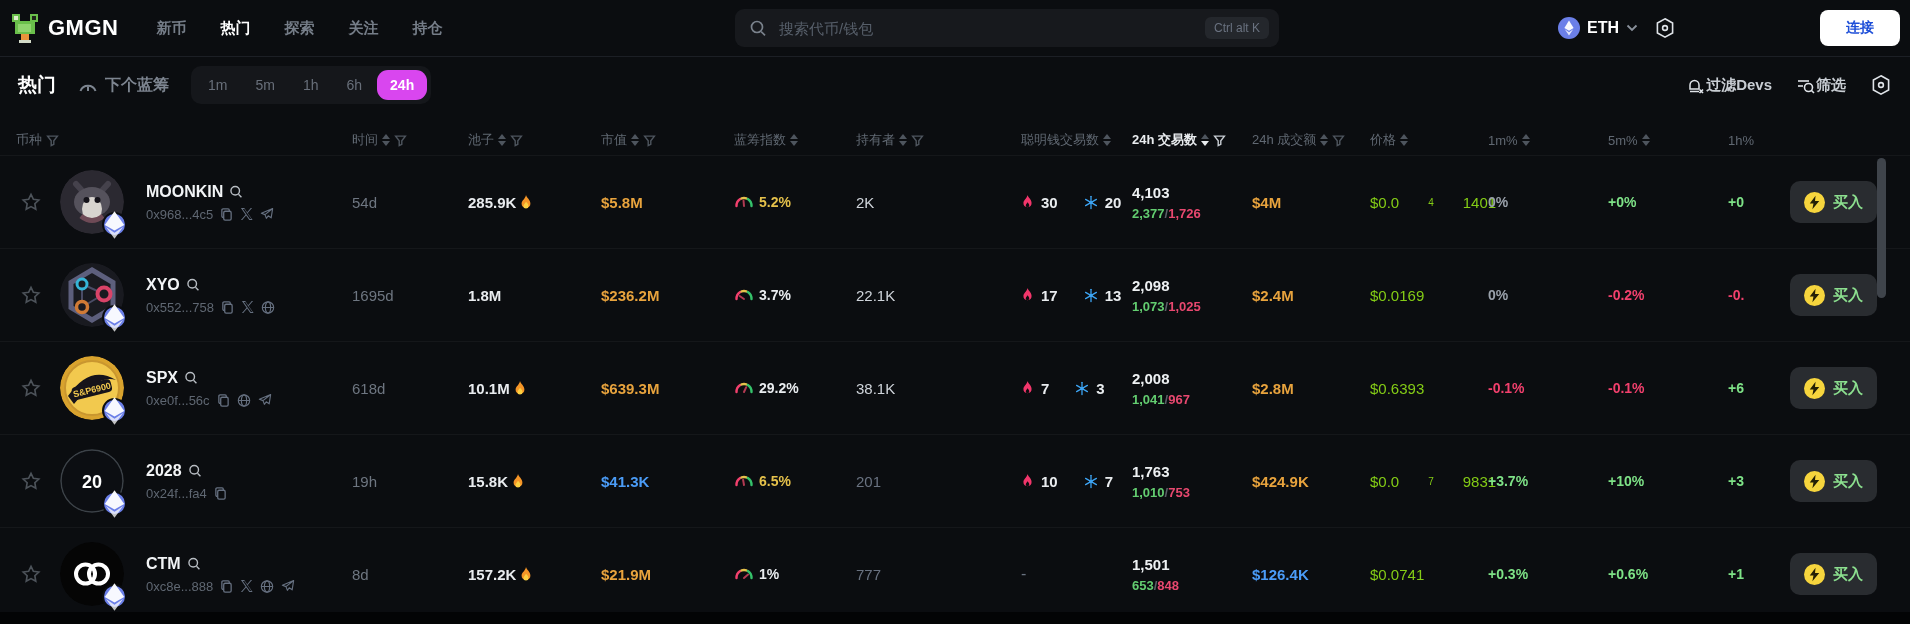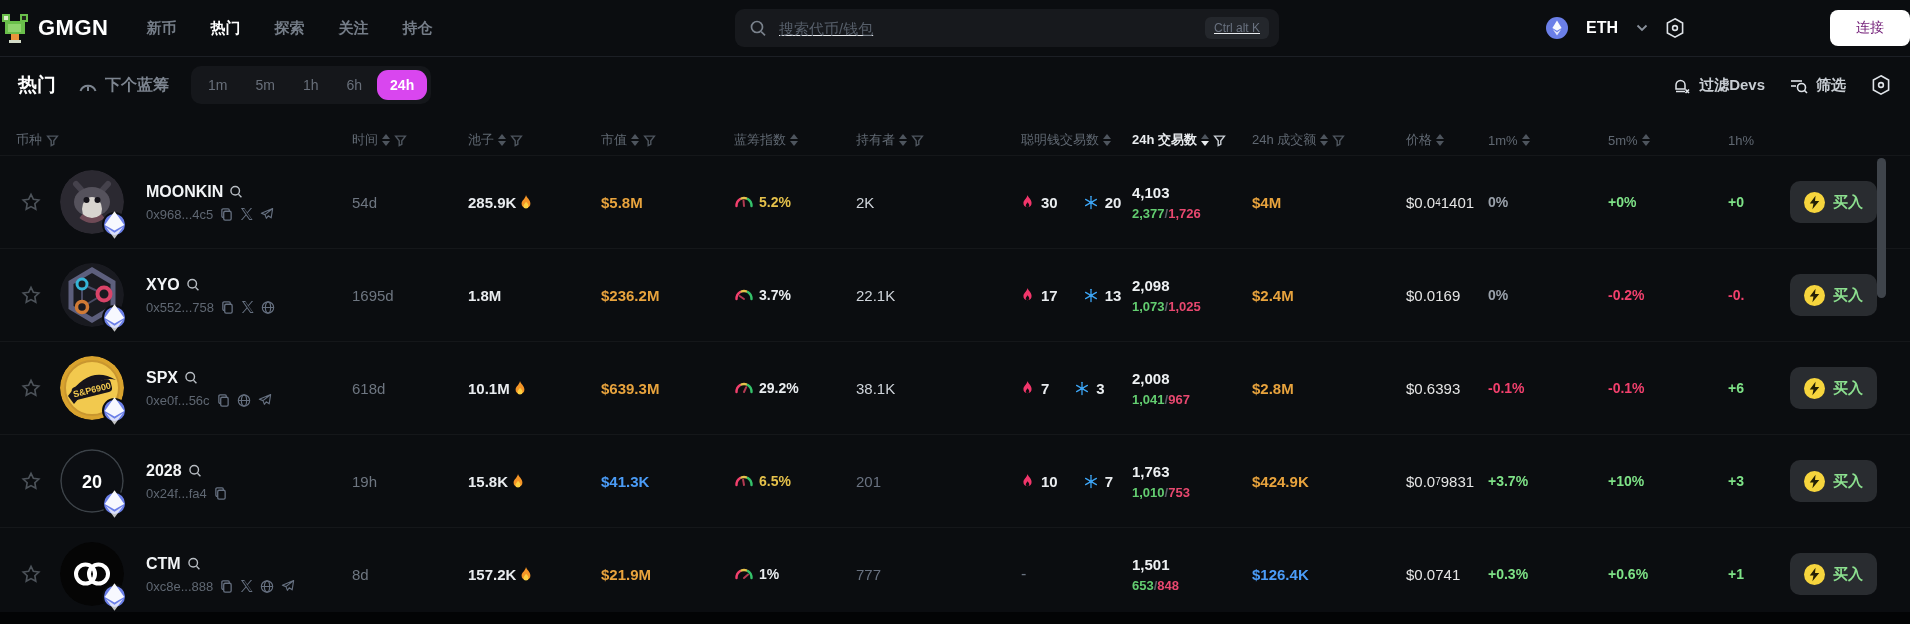--- a/index.html
+++ b/index.html
@@ -1,65 +1,65 @@
 <!DOCTYPE html>
 <html><head>
 <meta charset="utf-8">
 <style>
   html,body{margin:0;padding:0;background:#0b0d10;}
   body{width:1910px;height:624px;overflow:hidden;position:relative;
        font-family:"Liberation Sans","DejaVu Sans",sans-serif;color:#e9ecef;}
   svg{display:block}
   
-  .navbar{height:56px;display:flex;align-items:center;padding:0 0;position:relative;}
+  .navbar{height:56px;display:flex;align-items:center;padding:0 10px;position:relative;}
   .logo{display:flex;align-items:center;gap:8px;}
   .logo-text{font-size:22px;font-weight:bold;color:#fff;letter-spacing:.5px;}
   .nav{display:flex;gap:34px;margin-left:38px;font-size:15px;}
   .nav-item{color:#757d88;font-weight:600;cursor:pointer;}
   .nav-item.active{color:#fff;}
   .search{position:absolute;left:735px;top:9px;width:520px;height:38px;background:#17191d;
-          border-radius:9px;display:flex;align-items:center;padding:0 10px 0 14px;gap:10px;text-decoration:underline;}
+          border-radius:9px;display:flex;align-items:center;padding:0 10px 0 14px;gap:10px;}
   .search input{flex:1;background:none;border:none;outline:none;color:#dfe3e8;font-size:15px;
                 font-family:inherit;}
   .search input::placeholder{color:#575f6a;}
   .kbd{background:#24272c;color:#6a7280;font-size:12px;border-radius:6px;padding:4px 9px;white-space:nowrap;}
   .nav-right{margin-left:auto;display:flex;align-items:center;gap:16px;}
-  .chain{display:flex;align-items:center;gap:18px;cursor:pointer;}
+  .chain{display:flex;align-items:center;gap:7px;cursor:pointer;}
   .chain-label{font-size:16px;font-weight:bold;color:#fff;}
   .nav-settings{margin-right:128px;}
-  .connect-btn{background:#fff;color:#701a75;font-weight:normal;font-size:14px;border:none;
+  .connect-btn{background:#fff;color:#1d4ed8;font-weight:bold;font-size:14px;border:none;
                border-radius:8px;padding:9px 26px;cursor:pointer;}
   
   .toolbar{height:56px;border-top:1px solid #1c1f25;display:flex;align-items:center;
            padding:0 18px;gap:22px;}
   .toolbar-title{font-size:19px;font-weight:bold;color:#fff;}
   .bluechip-link{display:flex;align-items:center;gap:7px;color:#7d8590;font-size:16px;font-weight:600;cursor:pointer;}
   .tabs{display:flex;background:#15171b;border-radius:10px;padding:4px;gap:2px;}
   .tab{color:#686f7a;font-size:14px;padding:7px 13px;border-radius:8px;cursor:pointer;}
   .tab.active{background:#d946ef;color:#fff;font-weight:bold;border-radius:11px;}
   .toolbar-right{margin-left:auto;display:flex;align-items:center;gap:24px;}
-  .tool-link{display:flex;align-items:center;gap:8px;color:#c8cdd3;font-size:15px;font-weight:600;cursor:pointer;}
+  .tool-link{display:flex;align-items:center;gap:1px;color:#c8cdd3;font-size:15px;font-weight:600;cursor:pointer;}
   .quickbuy{display:flex;align-items:center;gap:9px;background:#17191d;border-radius:10px;
             height:42px;padding:0 10px;}
   .quickbuy-label{font-size:14px;font-weight:600;color:#e6e9ec;}
   .quickbuy input{width:88px;height:28px;background:#0c0e11;border:1px solid #2d3138;border-radius:8px;
                   color:#e9ecef;font-size:14px;padding:0 8px;outline:none;font-family:inherit;}
   
   .table{position:relative;margin-top:12px;}
   .thead{position:relative;height:30px;font-size:13px;color:#606872;}
   .hcell{position:absolute;top:0;height:30px;display:flex;align-items:center;gap:4px;cursor:pointer;white-space:nowrap;}
   .hcell.active{color:#e9ecef;font-weight:bold;}
   .rows{position:relative;}
   .row{position:relative;height:92px;border-top:1px solid rgba(255,255,255,0.045);}
   .cell{position:absolute;top:50%;transform:translateY(-50%);display:flex;align-items:center;white-space:nowrap;}
   
   .x-star{left:20px;}  .x-avatar{left:60px;} .x-name{left:146px;}
   .x-time{left:352px;} .x-liq{left:468px;}   .x-mcap{left:601px;}
   .x-blue{left:734px;} .x-holders{left:856px;}.x-smart{left:973px;margin-left:48px;}
-  .x-tx{left:1132px;}  .x-vol{left:1252px;}  .x-price{left:1370px;margin-left:36px;}
+  .x-tx{left:1132px;}  .x-vol{left:1252px;}  .x-price{left:1370px;}
   .x-m1{left:1488px;}  .x-m5{left:1608px;}
   .x-h1{left:1728px;width:34px;overflow:hidden;}
   .h-h1{width:26px;overflow:hidden;}
   .x-buy{left:1790px;}
   
   .avatar{width:64px;height:64px;border-radius:50%;position:relative;}
   .avatar svg{width:64px;height:64px;border-radius:50%;}
   .eth-badge{position:absolute;right:-3px;bottom:-3px;width:21px;height:21px;border-radius:50%;
              background:#6b7fe8;border:2px solid #0b0d10;display:flex;align-items:center;justify-content:center;}
   .tok-name{font-size:16px;font-weight:bold;color:#f2f4f6;display:flex;align-items:center;gap:6px;cursor:pointer;}
@@ -68,21 +68,21 @@
   .t-time{font-size:15px;color:#6e7681;}
   .t-liq{font-size:15px;font-weight:bold;color:#e9ecef;display:flex;align-items:center;gap:3px;}
   .t-bold{font-size:15px;font-weight:bold;}
   .blue-pct{font-size:14px;font-weight:bold;margin-left:5px;}
   .t-holders{font-size:15px;font-weight:500;}
   .smart-pair{display:flex;align-items:center;gap:7px;font-size:15px;font-weight:600;color:#e9ecef;}
   .smart-gap{width:12px;}
   .tx-main{font-size:15px;font-weight:bold;color:#eef1f3;}
   .tx-sub{margin-top:5px;font-size:13px;font-weight:600;}
   .tx-sep{color:#5b6068;}
-  .t-price{font-size:15px;color:#e5e5e5;}
+  .t-price{font-size:15px;color:#84cc16;gap:29px;}
   .t-price sub{font-size:10px;}
   .t-chg{font-size:14px;font-weight:bold;}
   .buy-btn{display:flex;align-items:center;gap:8px;background:#292c30;border:none;border-radius:10px;
            height:42px;padding:0 14px;cursor:pointer;font-family:inherit;}
   .buy-label{color:#8ce08f;font-size:15px;font-weight:bold;}
   
   .c-orange{color:#e8a33d!important;} .c-blue{color:#4b9cf7!important;}
   .c-green{color:#7ee287!important;}  .c-red{color:#f2406d!important;}
   .c-gray{color:#9aa1ab!important;}   .c-white{color:#e9ecef!important;}
   .c-yellow{color:#e5c14b!important;} .c-light{color:#cfd4da!important;}

